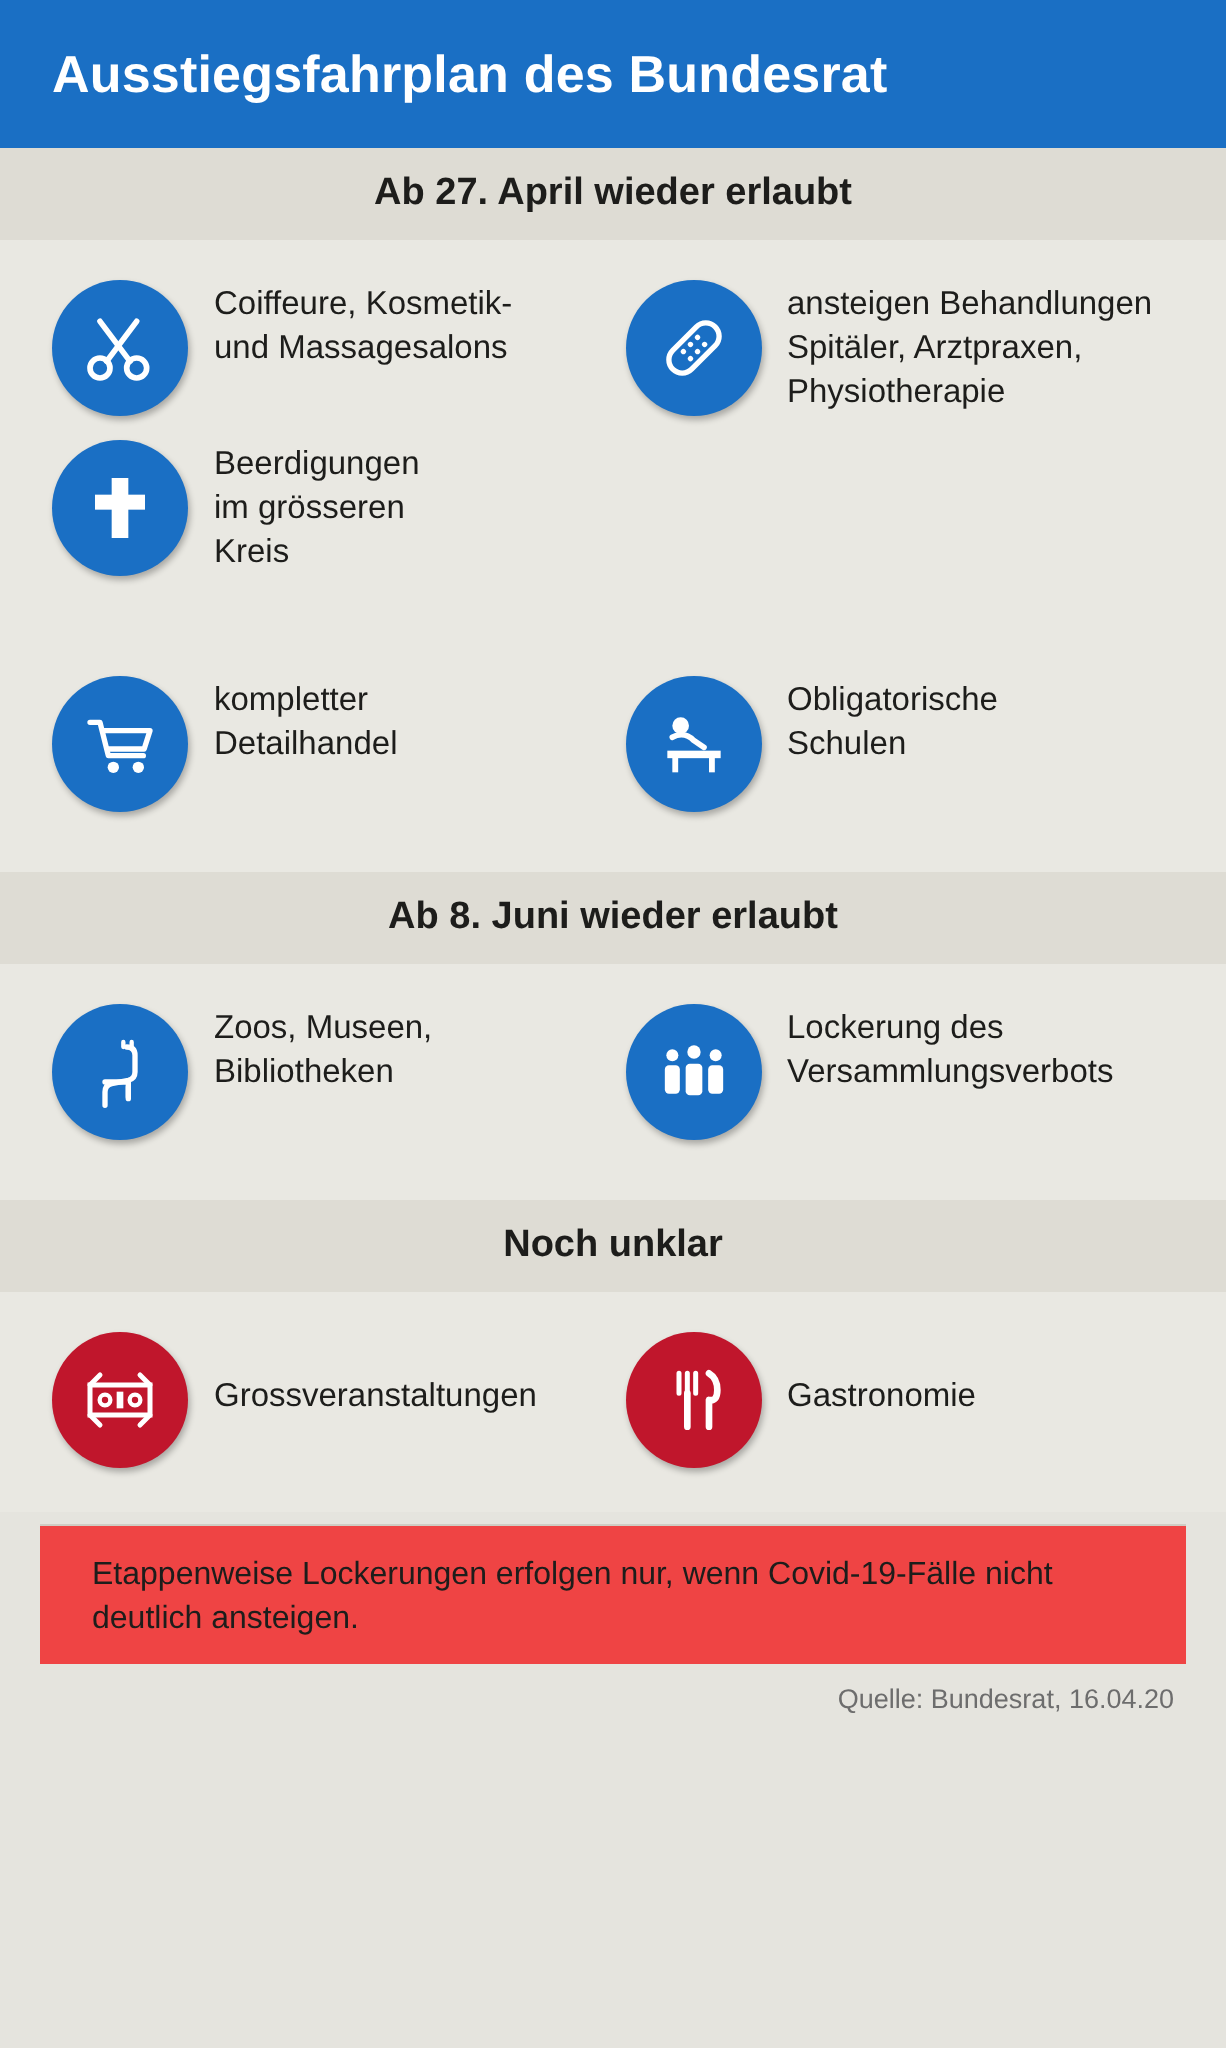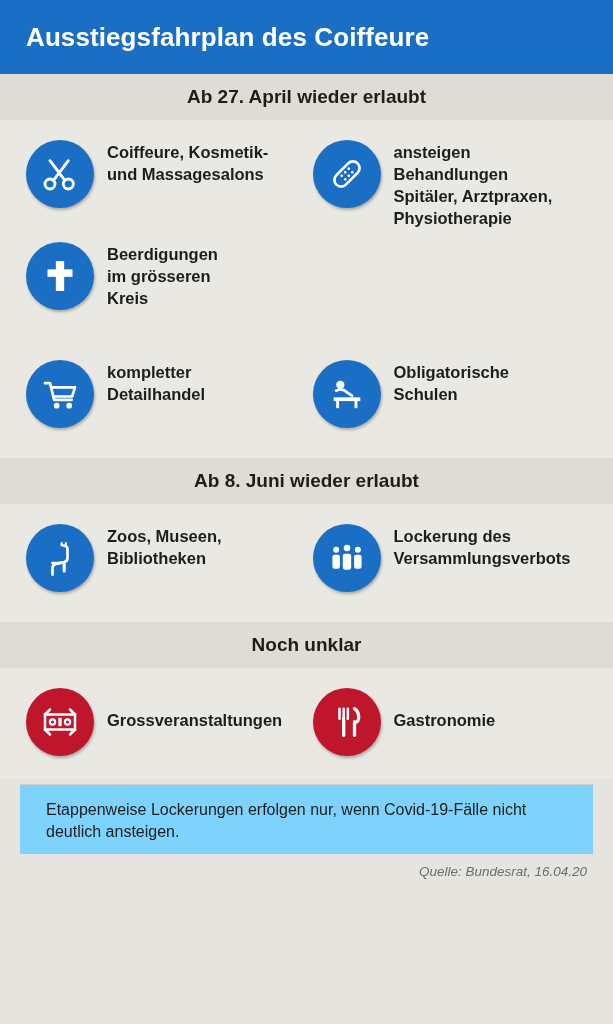--- a/index.html
+++ b/index.html
@@ -42,21 +42,20 @@
     color: #1d1d1b;
     text-align: center;
   }
   .section-body {
     background: #e9e8e2;
     padding: 14px 20px 16px 20px;
   }
   .grid {
     display: flex;
     flex-wrap: wrap;
-    font-weight: bold;
   }
   .item {
     width: 50%;
     display: flex;
     align-items: flex-start;
     padding: 6px 4px 6px 6px;
   }
   .badge {
     width: 68px;
     height: 68px;
@@ -73,46 +72,45 @@
   .item-label {
     padding-left: 13px;
     font-size: 16.5px;
     line-height: 1.33;
     color: #1d1d1b;
     padding-top: 2px;
   }
   .item.single-line .item-label { padding-top: 22px; }
   
   .footer {
-    background: #7dd3fc;
+    background: #ef4444;
     padding: 14px 26px 10px 26px;
     border-top: 1px solid #cfcdc4;
     margin: 6px 20px 0 20px;
   }
   .footer-note {
     font-size: 16px;
     line-height: 1.4;
     color: #1d1d1b;
   }
   .source {
     text-align: right;
     font-size: 13.5px;
     color: #6d6d6d;
     padding: 10px 26px 12px 0;
-    font-style: italic;
   }
   .spacer-sm { height: 8px; background: #e9e8e2; }
 </style>
 </head>
 <body>
 
 <div class="infographic">
 
   <div class="header">
-    <div class="header-title">Ausstiegsfahrplan des Coiffeure</div>
+    <div class="header-title">Ausstiegsfahrplan des Bundesrat</div>
   </div>
 
   <div class="section-head">Ab 27. April wieder erlaubt</div>
   <div class="section-body">
     <div class="grid">
 
       <div class="item">
         <div class="badge">
           <svg width="40" height="40" viewBox="0 0 48 48" fill="none">
             <circle cx="12" cy="36" r="6" stroke="#fff" stroke-width="3.4"></circle>

